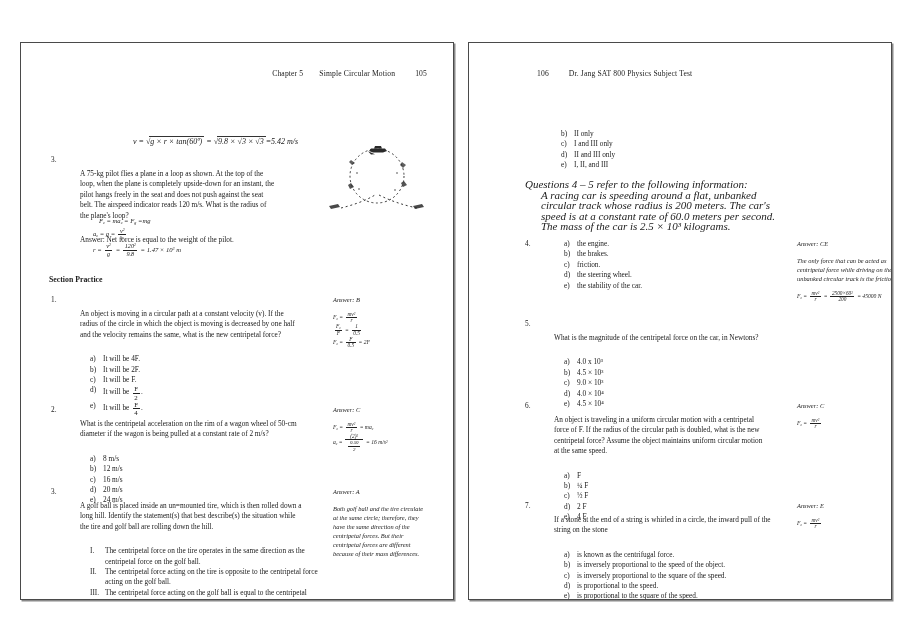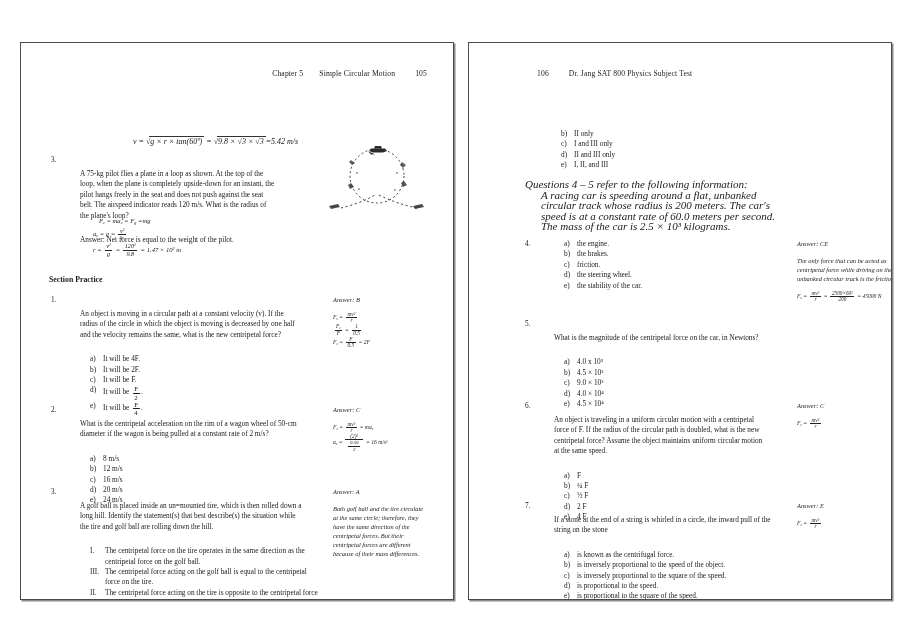--- a/index.html
+++ b/index.html
@@ -370,26 +370,26 @@
     <div class="q" style="left:30px; top:444px; width:268px;">
       <div class="q-num">3.</div>
       <div class="q-body">
         <p>A golf ball is placed inside an un=mounted tire, which is then rolled down a long hill. Identify the statement(s) that best describe(s) the situation while the tire and golf ball are rolling down the hill.</p>
         <ul class="roman">
           <li>
             <span class="lab">I.</span>
             <span>The centripetal force on the tire operates in the same direction as the centripetal force on the golf ball.</span>
           </li>
           <li>
+            <span class="lab">II.</span>
+            <span>The centripetal force acting on the tire is opposite to the centripetal force acting on the golf ball.</span>
+          </li>
+          <li>
             <span class="lab">III.</span>
             <span>The centripetal force acting on the golf ball is equal to the centripetal force on the tire.</span>
-          </li>
-          <li>
-            <span class="lab">II.</span>
-            <span>The centripetal force acting on the tire is opposite to the centripetal force acting on the golf ball.</span>
           </li>
         </ul>
         <ul class="choices">
           <li>
             <span class="lab">a)</span>
             <span>I only</span>
           </li>
         </ul>
       </div>
     </div>

